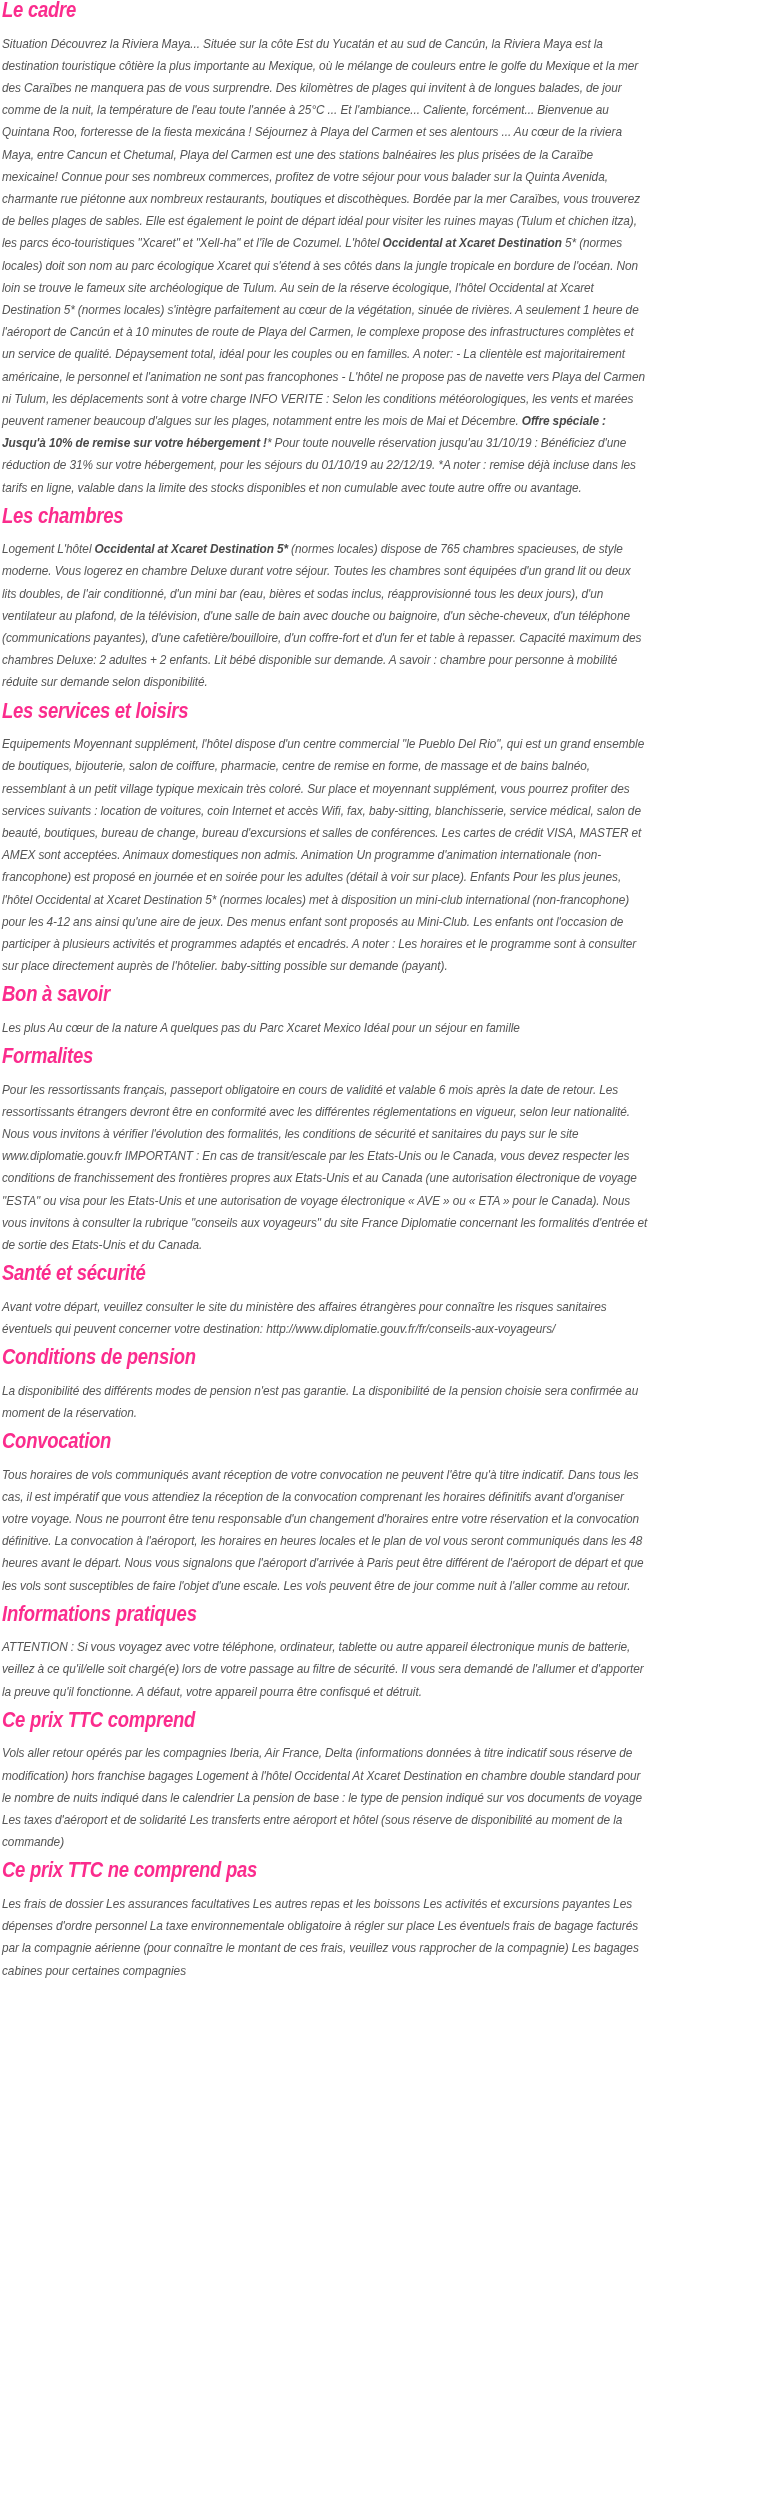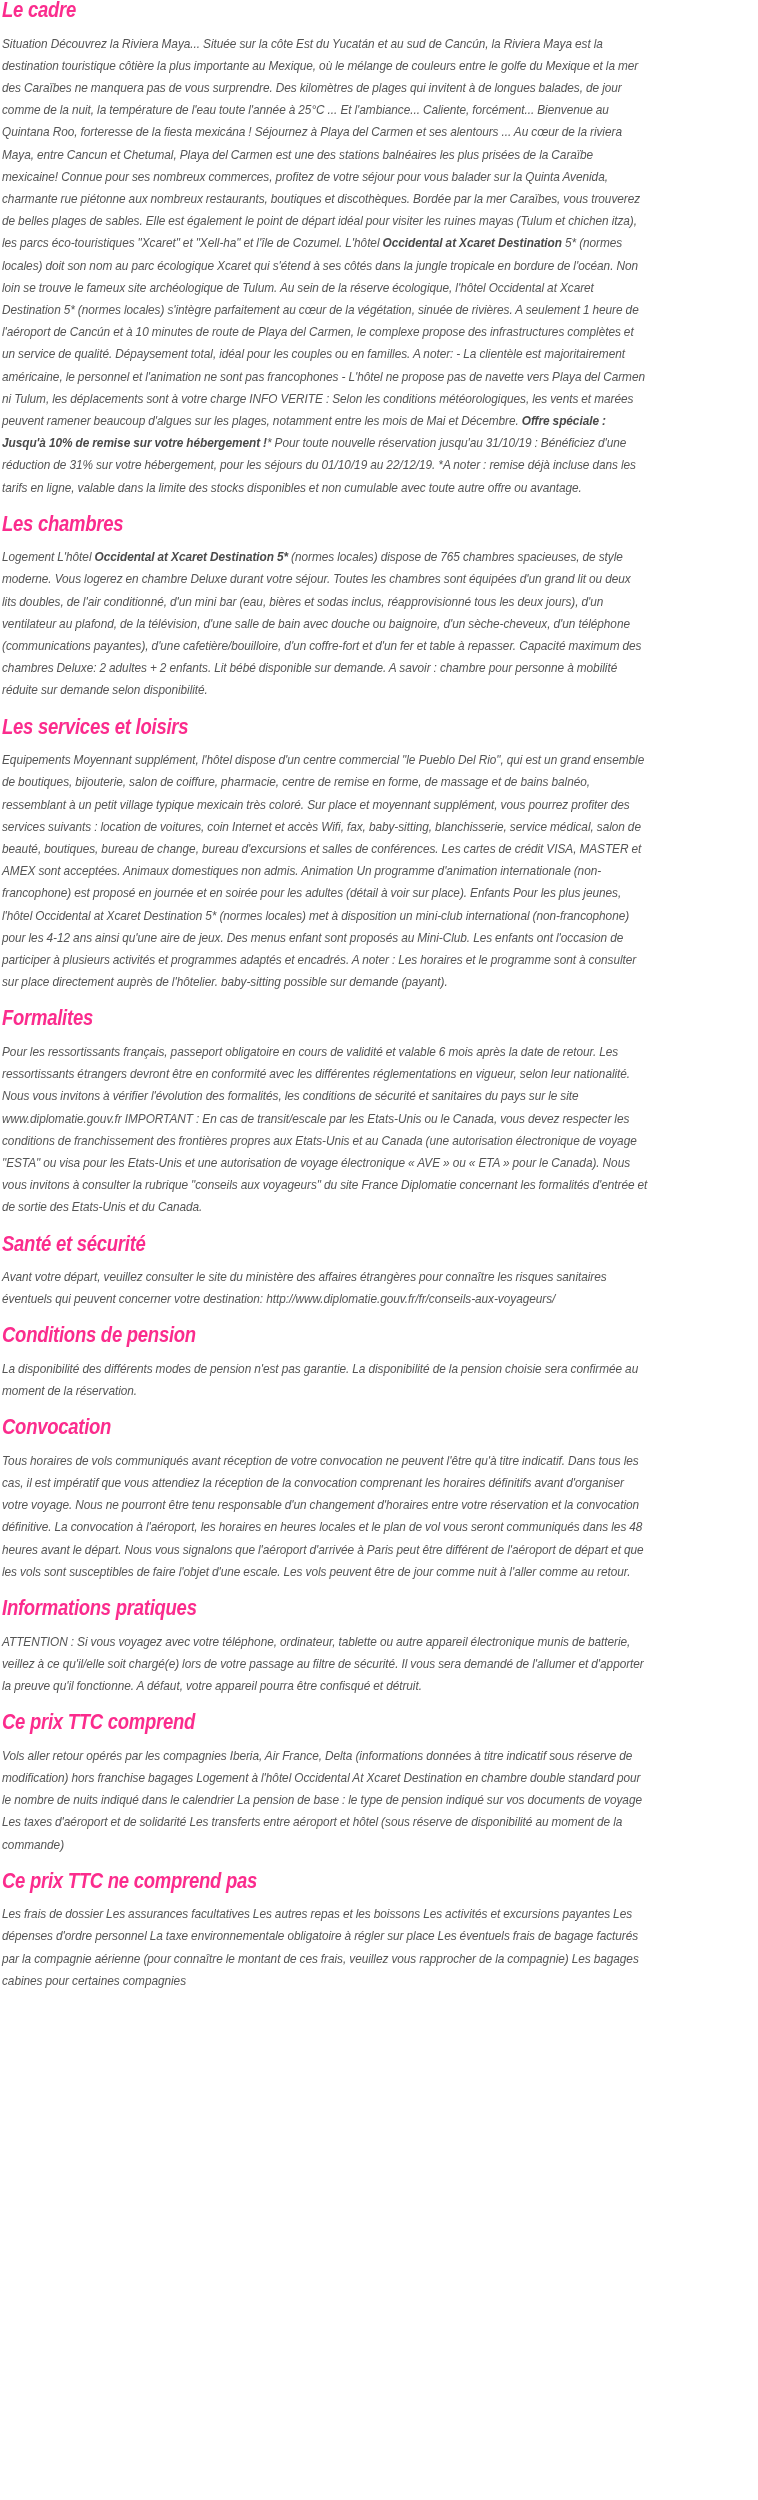--- a/index.html
+++ b/index.html
@@ -30,21 +30,21 @@
     line-height: 1.0;
     letter-spacing: -0.3px;
     margin: 0 0 12px 0;
     padding: 0;
     font-stretch: condensed;
     transform: scaleX(0.86);
     transform-origin: left center;
     white-space: nowrap;
   }
   .section + .section {
-    margin-top: 15px;
+    margin-top: 7px;
   }
   p.body-text {
     color: #555555;
     font-style: italic;
     font-size: 12.4px;
     line-height: 22.2px;
     margin: 0;
     padding: 0;
     text-align: left;
     letter-spacing: -0.05px;
@@ -78,20 +78,24 @@
   <div class="section tight-title">
     <h2 class="section-title">Les chambres</h2>
     <p class="body-text">Logement L'hôtel <b>Occidental at Xcaret Destination 5*</b> (normes locales) dispose de 765 chambres spacieuses, de style moderne. Vous logerez en chambre Deluxe durant votre séjour. Toutes les chambres sont équipées d'un grand lit ou deux lits doubles, de l'air conditionné, d'un mini bar (eau, bières et sodas inclus, réapprovisionné tous les deux jours), d'un ventilateur au plafond, de la télévision, d'une salle de bain avec douche ou baignoire, d'un sèche-cheveux, d'un téléphone (communications payantes), d'une cafetière/bouilloire, d'un coffre-fort et d'un fer et table à repasser. Capacité maximum des chambres Deluxe: 2 adultes + 2 enfants. Lit bébé disponible sur demande. A savoir : chambre pour personne à mobilité réduite sur demande selon disponibilité.</p>
   </div>
 
   <div class="section tight-title">
     <h2 class="section-title">Les services et loisirs</h2>
     <p class="body-text">Equipements Moyennant supplément, l'hôtel dispose d'un centre commercial  "le Pueblo Del Rio", qui est un grand ensemble de boutiques, bijouterie, salon de coiffure, pharmacie, centre de remise en forme, de massage et de bains balnéo, ressemblant à un petit village typique mexicain très coloré. Sur place et moyennant supplément, vous pourrez profiter des services suivants : location de voitures, coin Internet et accès Wifi, fax, baby-sitting, blanchisserie, service médical, salon de beauté, boutiques, bureau de change, bureau d'excursions et salles de conférences. Les cartes de crédit VISA, MASTER et AMEX sont acceptées. Animaux domestiques non admis. Animation Un programme d'animation internationale (non-francophone) est proposé en journée et en soirée pour les adultes (détail à voir sur place). Enfants Pour les plus jeunes, l'hôtel Occidental at Xcaret Destination 5* (normes locales) met à disposition un mini-club international (non-francophone) pour les 4-12 ans ainsi qu'une aire de jeux. Des menus enfant sont proposés au Mini-Club. Les enfants ont l'occasion de participer à plusieurs activités et programmes adaptés et encadrés. A noter : Les horaires et le programme sont à consulter sur place directement auprès de l'hôtelier. baby-sitting possible sur demande (payant).</p>
   </div>
 
+  <div class="section tight-title">
+    <h2 class="section-title">Bon à savoir</h2>
+    <p class="body-text">Les plus Au cœur de la nature A quelques pas du Parc Xcaret Mexico Idéal pour un séjour en famille</p>
+  </div>
 
   <div class="section tight-title">
     <h2 class="section-title">Formalites</h2>
     <p class="body-text">Pour les ressortissants français, passeport obligatoire en cours de validité et valable 6 mois après la date de retour. Les ressortissants étrangers devront être en conformité avec les différentes réglementations en vigueur, selon leur nationalité. Nous vous invitons à vérifier l'évolution des formalités, les conditions de sécurité et sanitaires du pays sur le site www.diplomatie.gouv.fr IMPORTANT : En cas de transit/escale par les Etats-Unis ou le Canada, vous devez respecter les conditions de franchissement des frontières propres aux Etats-Unis et au Canada (une autorisation électronique de voyage "ESTA" ou visa pour les Etats-Unis et une autorisation de voyage électronique « AVE » ou « ETA » pour le Canada). Nous vous invitons à consulter la rubrique "conseils aux voyageurs" du site France Diplomatie concernant les formalités d'entrée et de sortie des Etats-Unis et du Canada.</p>
   </div>
 
   <div class="section tight-title">
     <h2 class="section-title">Santé et sécurité</h2>
     <p class="body-text">Avant votre départ, veuillez consulter le site du ministère des affaires étrangères pour connaître les risques sanitaires éventuels qui peuvent concerner votre destination: http://www.diplomatie.gouv.fr/fr/conseils-aux-voyageurs/</p>
   </div>

